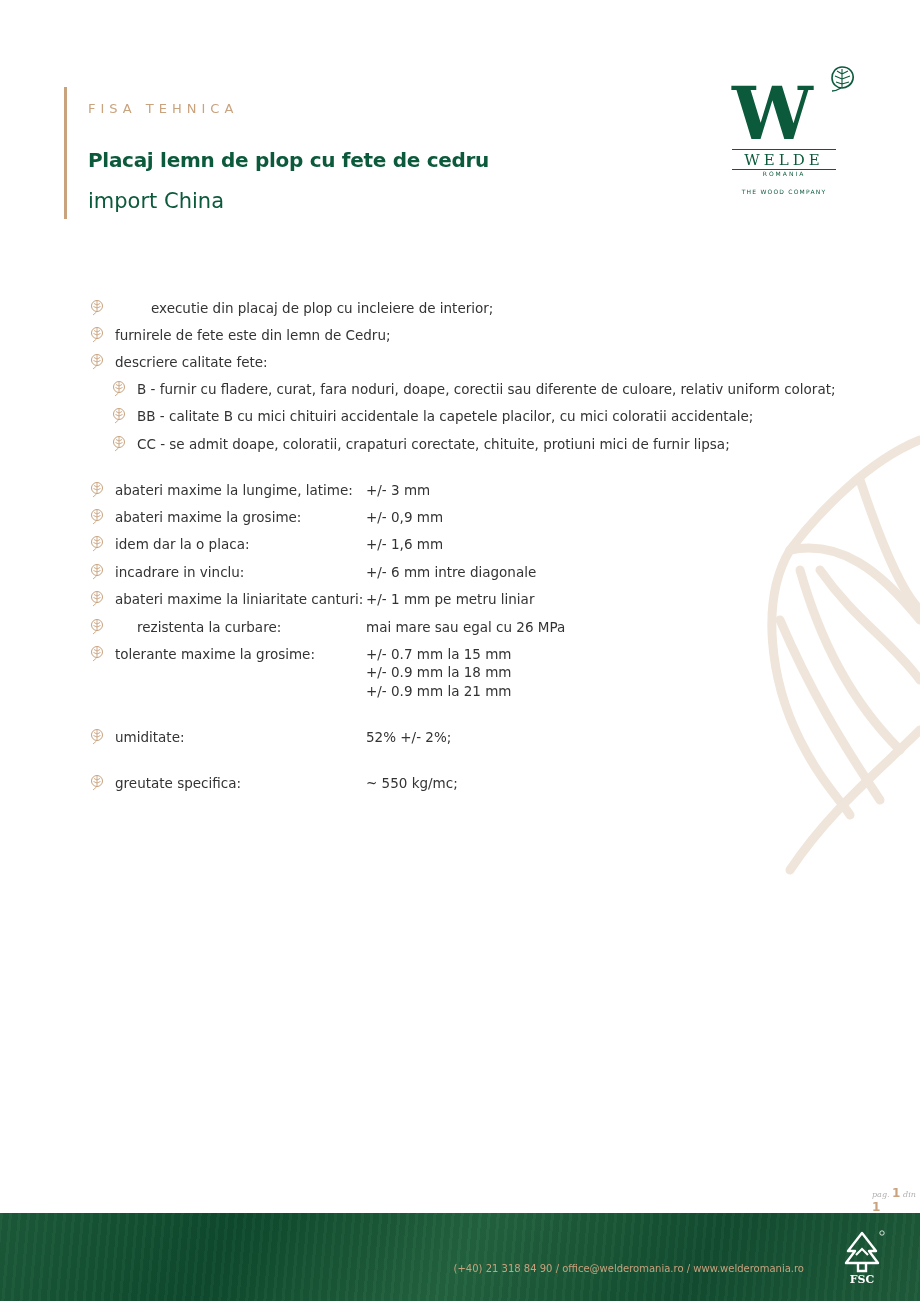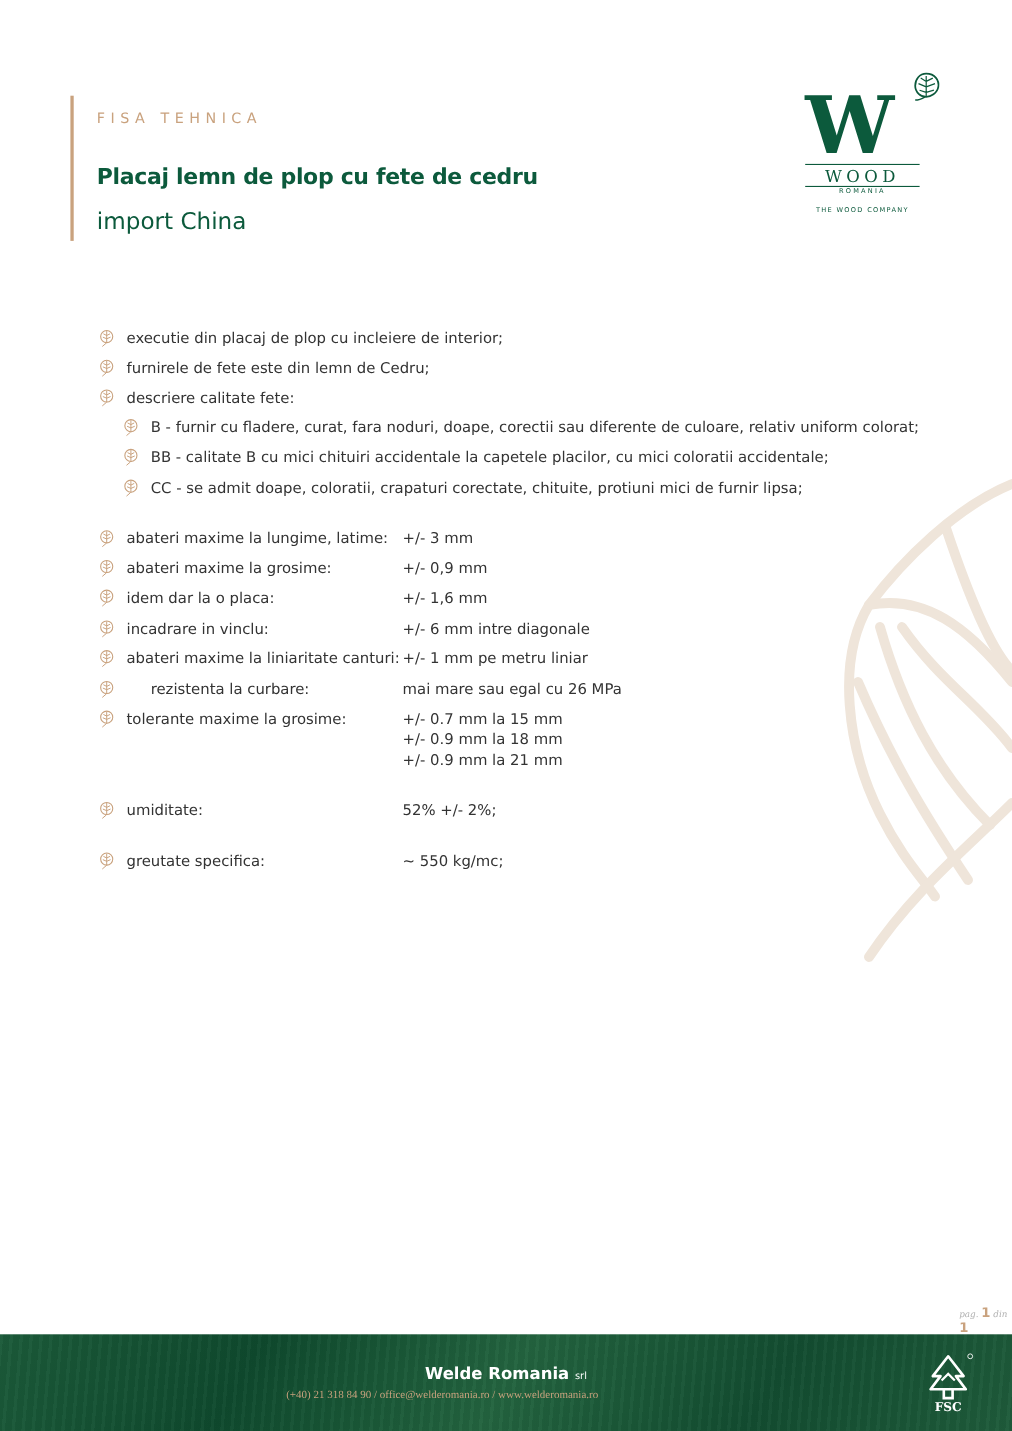--- a/index.html
+++ b/index.html
@@ -74,22 +74,22 @@
   .footer-texture {
     position: absolute; inset: 0;
     background: repeating-linear-gradient(95deg, rgba(255,255,255,0.025) 0px, rgba(255,255,255,0.025) 3px, rgba(0,0,0,0.04) 3px, rgba(0,0,0,0.04) 9px);
   }
   .footer-company {
     position: absolute; left: 0; width: 920px; top: 27px; text-align: center;
     font-size: 15px; font-weight: bold; color: #ffffff;
   }
   .footer-company small { font-size: 9px; font-weight: normal; }
   .footer-contact {
-    position: absolute; left: 0; width: 804px; top: 50px; text-align: center;
-    font-size: 10px; color: #c9a27e; font-family: Liberation Serif, serif;
+    position: absolute; left: 0; width: 804px; top: 50px; text-align: right;
+    font-size: 10px; color: #c9a27e;
   }
   .fsc { position: absolute; left: 838px; top: 16px; width: 48px; height: 62px; }
   .fsc-label {
     position: absolute; left: 0; top: 44px; width: 48px; text-align: center;
     font-family: "DejaVu Serif", serif; font-weight: bold; font-size: 11px; color: #fff;
   }
 </style>
 </head>
 <body>
 
@@ -98,38 +98,38 @@
 <h1 class="doc-title">Placaj lemn de plop cu fete de cedru</h1>
 <div class="doc-subtitle">import China</div>
 
 <div class="logo">
   <div class="logo-w">W</div>
   <svg class="logo-leaf" viewBox="0 0 28 28">
     <path d="M14 3 C22 3 26 9 25 15 C24 21 18 24 14 24 C9 24 4 20 4 14 C4 8 8 3 14 3 Z" fill="none" stroke="#0c5a3c" stroke-width="1.6"></path>
     <path d="M14 5 L14 24 M14 10 L9 7 M14 10 L20 7 M14 15 L7 12 M14 15 L22 12 M14 20 L8 18 M14 20 L21 18" stroke="#0c5a3c" stroke-width="1.1" fill="none"></path>
     <path d="M13 24 Q8 27 4 27" stroke="#0c5a3c" stroke-width="1.4" fill="none"></path>
   </svg>
-  <div class="logo-welde">WOOD</div>
+  <div class="logo-welde">WELDE</div>
   <div class="logo-romania">ROMANIA</div>
   <div class="logo-tagline">THE WOOD COMPANY</div>
 </div>
 
 <svg class="bg-leaf" viewBox="0 0 160 460">
   <g fill="none" stroke="#efe5da" stroke-width="9" stroke-linecap="round">
     <path d="M160 20 C110 40 60 90 30 130 C0 180 10 260 40 320 C60 360 80 380 90 395"></path>
     <path d="M160 200 C120 150 80 120 30 130"></path>
     <path d="M160 260 C130 220 95 200 60 150"></path>
     <path d="M40 150 C60 220 90 280 140 330"></path>
     <path d="M20 200 C50 270 80 320 120 380"></path>
     <path d="M160 310 C120 350 70 390 30 450"></path>
     <path d="M100 60 C120 120 140 170 160 190"></path>
   </g>
 </svg>
 
-<div class="bullet" style="left:88px; top:299px;">
+<div class="bullet" style="left:88px; top:299px;gap:36px;">
   <svg class="icon" viewBox="0 0 18 18">
       <circle cx="9" cy="7" r="5.5" fill="none" stroke="#c9a27e" stroke-width="1"></circle>
       <path d="M9 2 L9 13 M9 6 L6 4.5 M9 6 L12 4.5 M9 9 L5.5 7.5 M9 9 L12.5 7.5 M8.5 13 L5 16" stroke="#c9a27e" stroke-width="0.9" fill="none"></path>
     </svg>
   <span>executie din placaj de plop cu incleiere de interior;</span>
 </div>
 <div class="bullet" style="left:88px; top:326px;">
   <svg class="icon" viewBox="0 0 18 18">
       <circle cx="9" cy="7" r="5.5" fill="none" stroke="#c9a27e" stroke-width="1"></circle>
       <path d="M9 2 L9 13 M9 6 L6 4.5 M9 6 L12 4.5 M9 9 L5.5 7.5 M9 9 L12.5 7.5 M8.5 13 L5 16" stroke="#c9a27e" stroke-width="0.9" fill="none"></path>
@@ -251,24 +251,20 @@
 
 <div class="page-num">
   <span>pag.</span>
   <b>1</b>
   <span>din</span>
   <b>1</b>
 </div>
 
 <div class="footer">
   <div class="footer-texture"></div>
-  <div class="footer-company">
-    <span>Welde Romania</span>
-    <small>srl</small>
-  </div>
   <div class="footer-contact">(+40) 21 318 84 90  /  office@welderomania.ro  /  www.welderomania.ro</div>
   <div class="fsc">
     <svg width="48" height="44" viewBox="0 0 48 44">
       <path d="M24 4 L10 22 L17 22 L8 34 L40 34 L31 22 L38 22 Z" fill="none" stroke="#fff" stroke-width="2.4" stroke-linejoin="round"></path>
       <path d="M20 34 L20 42 L28 42 L28 34" fill="none" stroke="#fff" stroke-width="2.4"></path>
       <path d="M18 26 L24 20 L30 26" fill="none" stroke="#fff" stroke-width="2"></path>
       <circle cx="44" cy="4" r="2.2" fill="none" stroke="#fff" stroke-width="0.8"></circle>
     </svg>
     <div class="fsc-label">FSC</div>
   </div>

